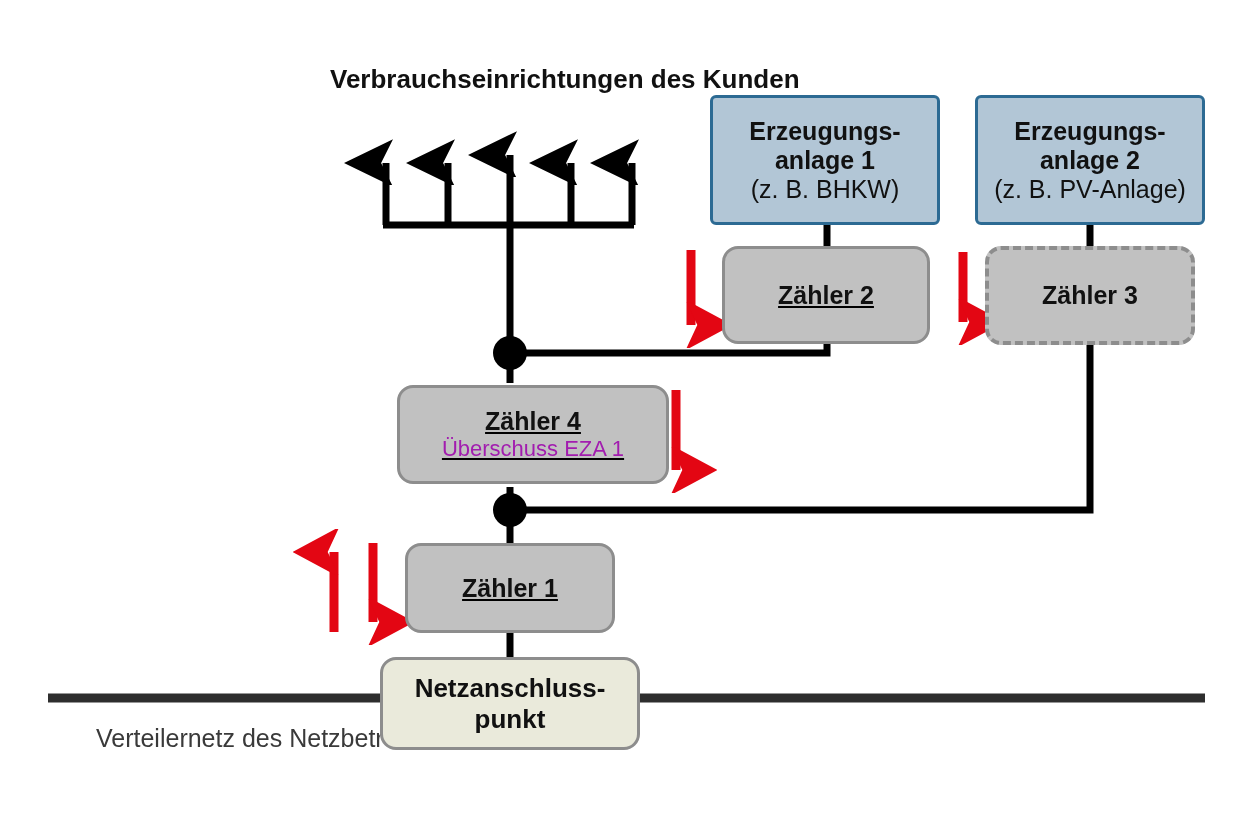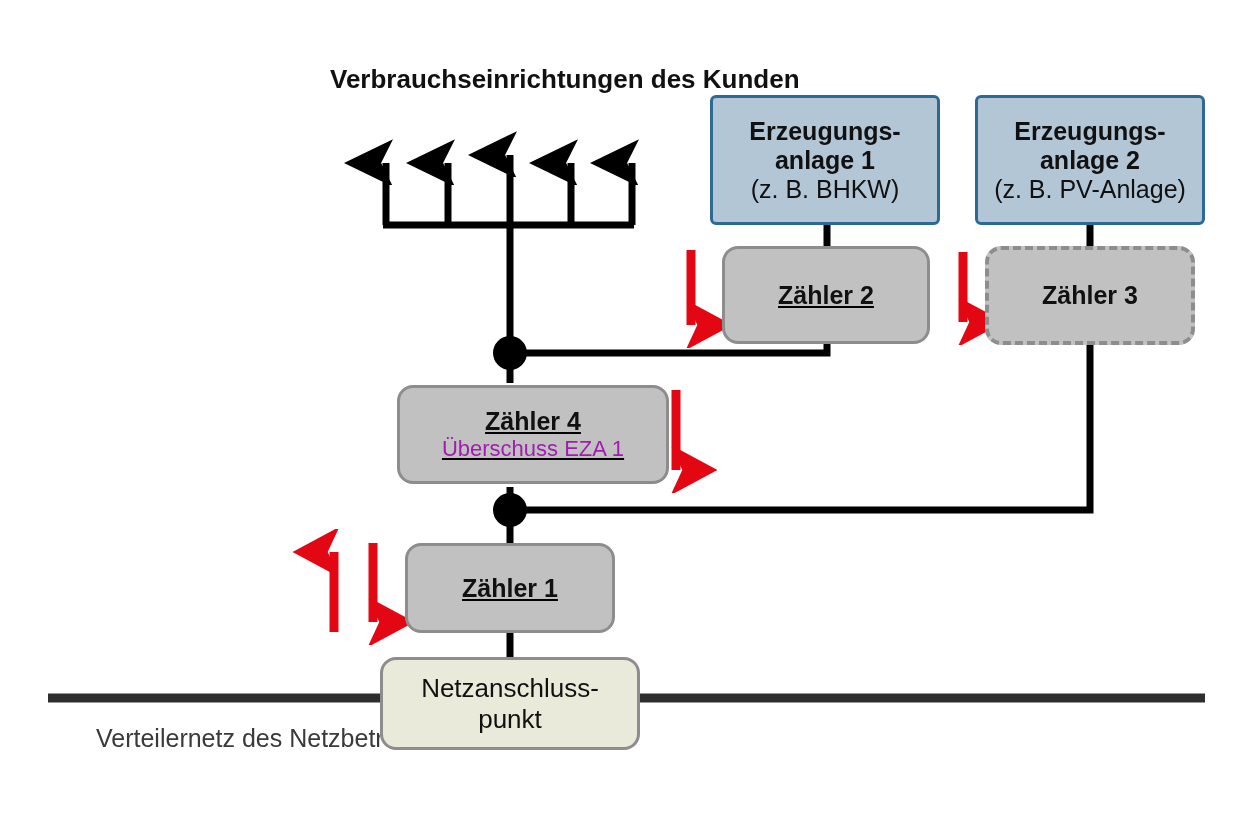--- a/index.html
+++ b/index.html
@@ -14,21 +14,21 @@
   .box-blue{background:#b2c6d6;border:3px solid #2c6a93;border-radius:6px;}
   .box-blue .t1{font-weight:bold;font-size:25px;color:#111;}
   .box-blue .t2{font-size:25px;color:#111;}
 
   .box-gray{background:#c1c1c1;border:3px solid #8d8d8d;border-radius:16px;text-decoration:underline;}
   .box-gray-dashed{background:#c1c1c1;border:4px dashed #8d8d8d;border-radius:16px;}
   .box-gray .t1,.box-gray-dashed .t1{font-weight:bold;font-size:25px;color:#111;}
   .box-gray .t2{font-size:22px;color:#a21caf;}
 
   .box-cream{background:#eaeadb;border:3px solid #8d8d8d;border-radius:16px;}
-  .box-cream .t1{font-weight:normal;font-size:26px;color:#111;}
+  .box-cream .t1{font-weight:bold;font-size:26px;color:#111;}
 
   .caption{position:absolute;text-align:center;color:#111;font-size:26px;
            font-weight:bold;line-height:1.22;white-space:nowrap;}
   .caption-grid{position:absolute;color:#3a3a3a;font-size:25px;line-height:1.3;
                 text-align:left;white-space:nowrap;}
 </style>
 </head>
 <body>
 
 <div id="stage">

